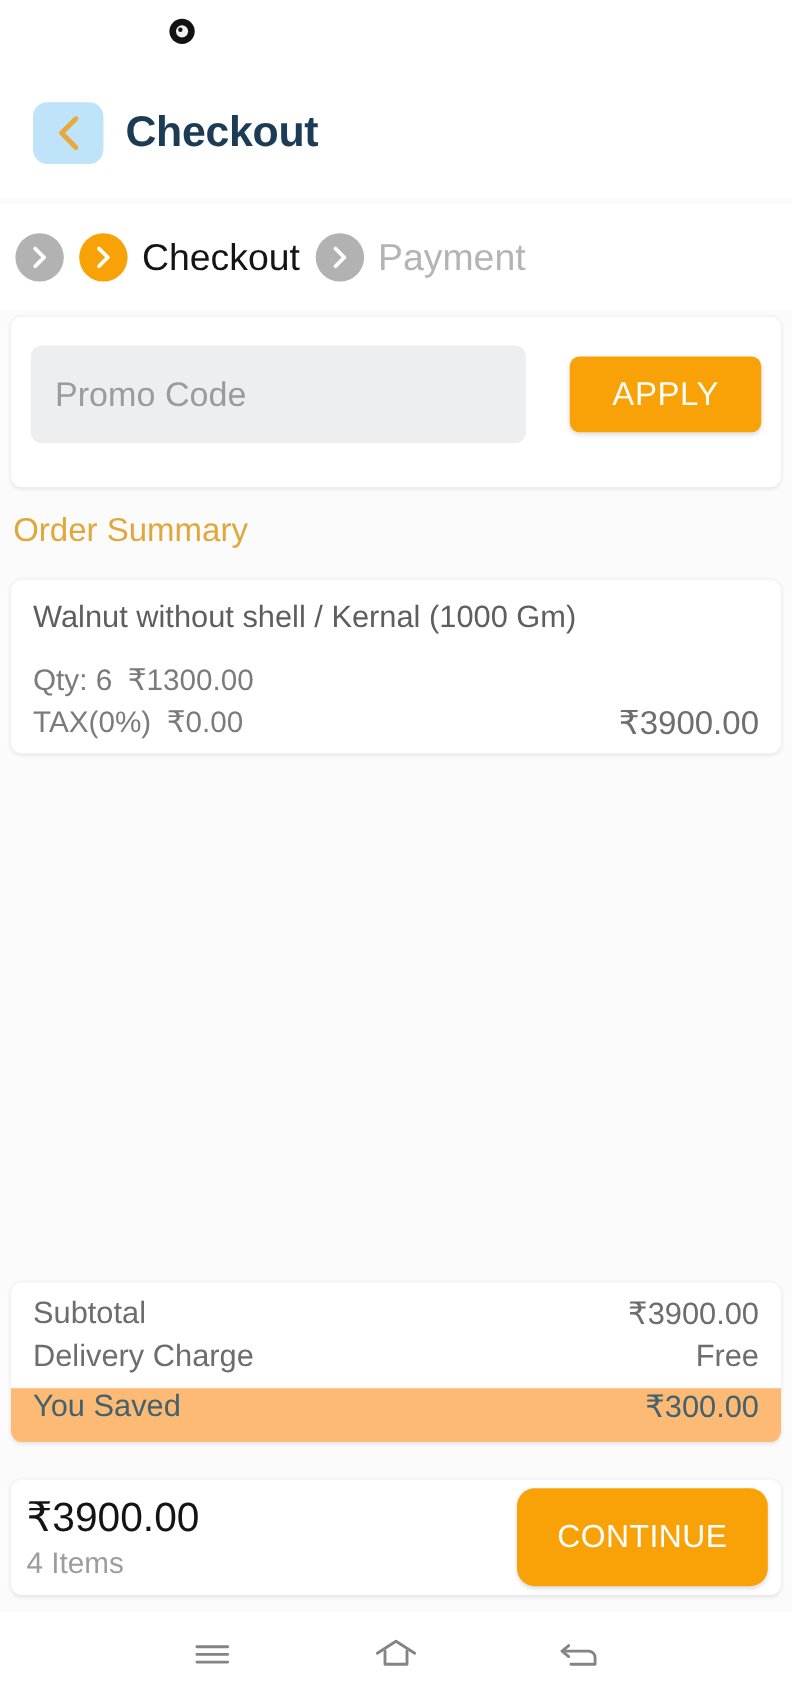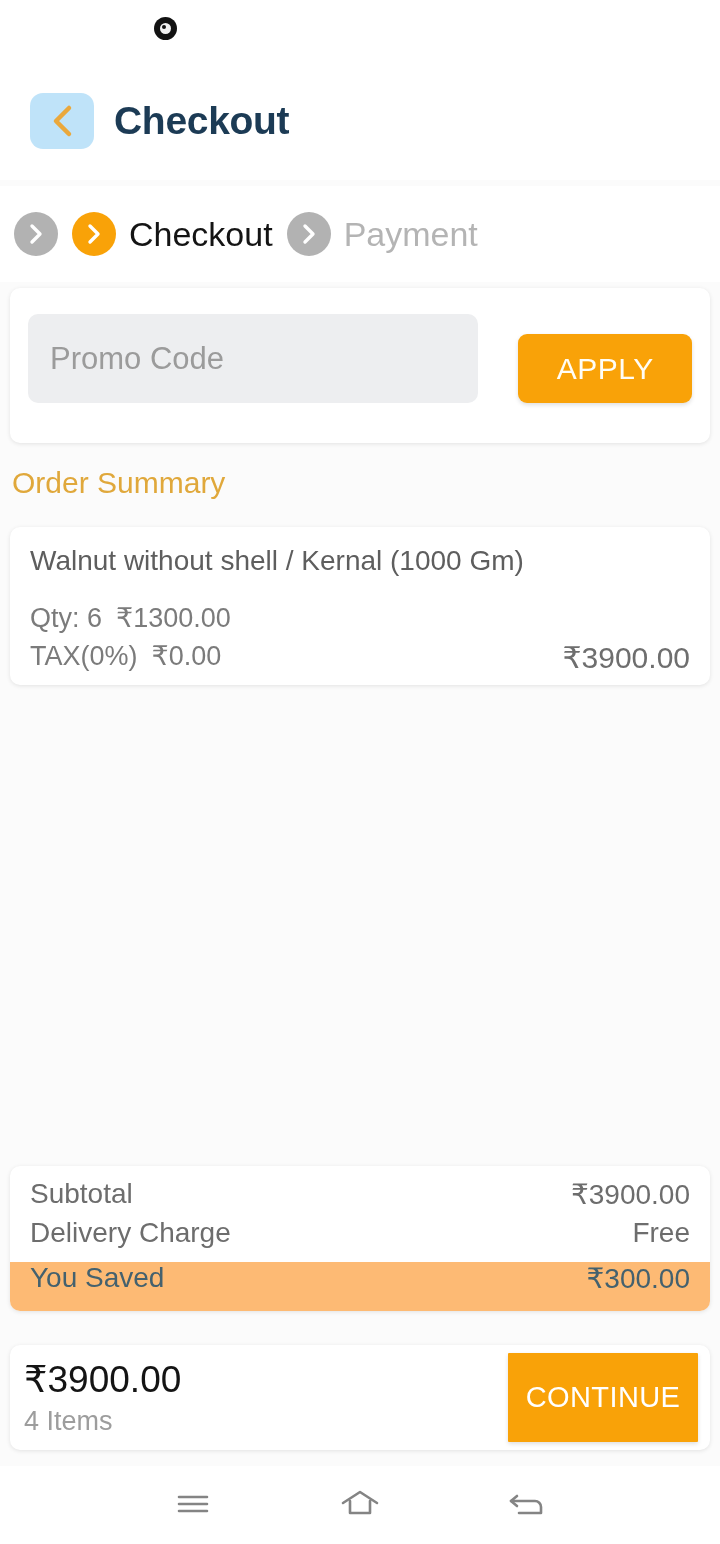--- a/index.html
+++ b/index.html
@@ -154,21 +154,21 @@
   .refresh-btn {
     background: none;
     border: none;
     cursor: pointer;
     padding: 0;
     margin-top: 2px;
     margin-right: 8px;
   }
   .promo-row {
     display: flex;
-    align-items: flex-end;
+    align-items: center;
     margin-top: 12px;
   }
   .promo-input {
     width: 463px;
     height: 89px;
     background: #edeef0;
     border: none;
     border-radius: 10px;
     padding: 0 22px;
     font-size: 31px;
@@ -278,25 +278,25 @@
     color: #141414;
     display: block;
   }
   .grand-items {
     display: block;
     margin-top: 10px;
     font-size: 27px;
     color: #9d9d9d;
   }
   .continue-btn {
-    width: 190px;
+    width: 228px;
     height: 89px;
     background: #f9a208;
     border: none;
-    border-radius: 1px;
+    border-radius: 16px;
     color: #ffffff;
     font-size: 29px;
     font-family: "Liberation Sans", "DejaVu Sans", sans-serif;
     letter-spacing: 0.4px;
     cursor: pointer;
     box-shadow: 0 2px 4px rgba(0,0,0,0.13);
   }
 
   
   .navbar {

